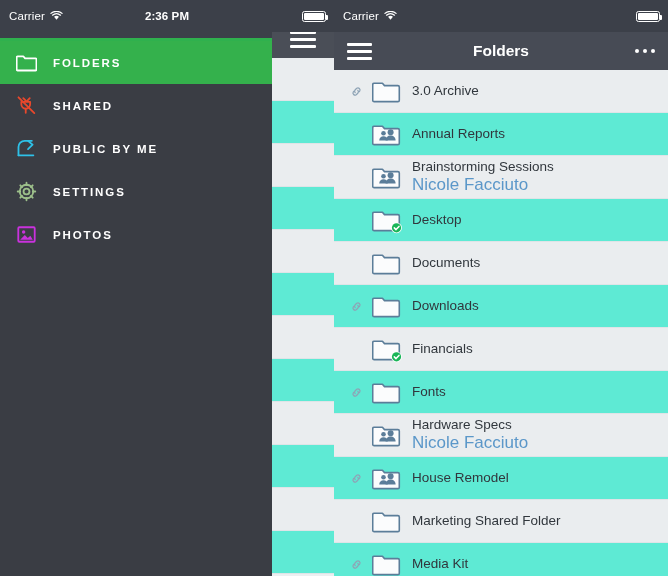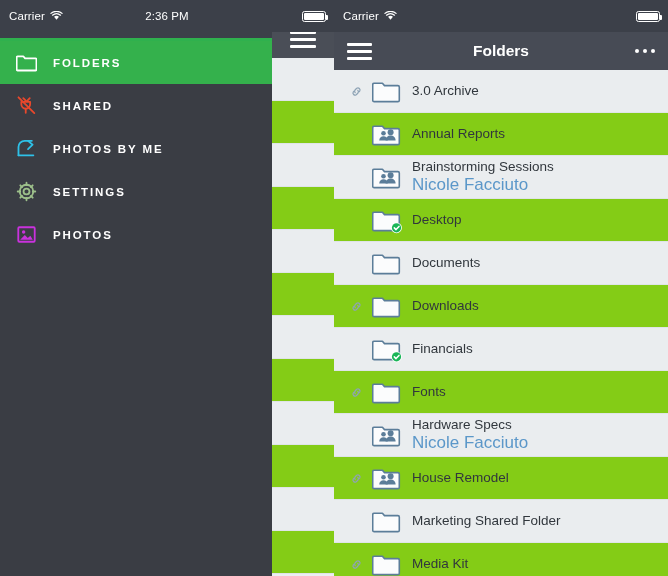--- a/index.html
+++ b/index.html
@@ -12,21 +12,21 @@
   .screens { display:flex; width:668px; height:576px; }
   .phone { width:334px; height:576px; position:relative; overflow:hidden; background:#eef1f3; }
 
   
   .statusbar {
     height:32px; background:#3c4049; color:#fff;
     display:flex; align-items:center; position:relative;
     font-size:11.5px; letter-spacing:.1px; flex:none; z-index:40;
   }
   .sb-left { display:flex; align-items:center; gap:5px; padding-left:9px; }
-  .sb-time { position:absolute; left:0; right:0; text-align:center; font-weight:normal; font-size:11.5px; }
+  .sb-time { position:absolute; left:0; right:0; text-align:center; font-weight:bold; font-size:11.5px; }
   .sb-right { margin-left:auto; padding-right:8px; display:flex; align-items:center; }
   .wifi { display:block; }
   .batt { width:24px; height:11px; border:1.3px solid #fff; border-radius:2.5px; position:relative; }
   .batt::after{ content:""; position:absolute; right:-3.4px; top:3px; width:2px; height:5px; background:#fff; border-radius:0 1px 1px 0; }
   .batt i { position:absolute; left:1px; top:1px; bottom:1px; width:20px; background:#fff; border-radius:1px; display:block; }
 
   
   .drawer {
     position:absolute; top:0; left:0; width:272px; height:576px;
     background:#3a3d44; z-index:30;
@@ -74,21 +74,21 @@
   }
   .nav-burger { width:25px; display:flex; flex-direction:column; gap:4px; position:relative; z-index:2; }
   .nav-burger span { display:block; height:3px; background:#fff; border-radius:1px; }
   .dots { margin-left:auto; display:flex; gap:3.5px; position:relative; z-index:2; }
   .dots i { width:4.5px; height:4.5px; border-radius:50%; background:#fff; display:block; }
 
   .rows { background:#eceff1; }
   .row {
     height:43px; display:flex; align-items:center;
     border-bottom:1px solid #dfe4e7; padding-left:16px;
-    position:relative; background:#84cc16;
+    position:relative; background:#5eead4;
   }
   .row:nth-child(odd){ background:#eaedef; }
   .linkcell { width:22px; flex:none; display:flex; align-items:center; justify-content:flex-start; }
   .foldercell { width:40px; flex:none; display:flex; align-items:center; }
   .rtext { display:flex; flex-direction:column; justify-content:center; line-height:1.15; }
   .rname { font-size:13.5px; color:#31373d; }
   .rsub { font-size:17px; color:#5b97c9; margin-top:1px; }
 
   
   .phone-left .rows .row { padding-left:16px; }
@@ -323,21 +323,21 @@
      <span class="mlabel">SHARED</span>
           </div>
           <div class="mitem">
             <span class="micon">
               <svg width="21" height="21" viewBox="0 0 22 22">
         <path d="M2.6 18.2V9.4a6.4 6.4 0 0 1 6.4-6.4h7.6" fill="none" stroke="#2ec1e8" stroke-width="1.9" stroke-linecap="round" stroke-linejoin="round"></path>
         <path d="M12.6 7.6L17.4 3 12.6 -1" fill="none" stroke="#2ec1e8" stroke-width="1.9" stroke-linecap="round" stroke-linejoin="round" transform="translate(0,4)"></path>
         <path d="M2.6 18.2h15.6" fill="none" stroke="#2ec1e8" stroke-width="1.9" stroke-linecap="round" stroke-linejoin="round"></path>
               </svg>
             </span>
-     <span class="mlabel">PHOTOS BY ME</span>
+     <span class="mlabel">PUBLIC BY ME</span>
           </div>
           <div class="mitem">
             <span class="micon">
               <svg width="21" height="21" viewBox="0 0 22 22">
         <circle cx="11" cy="11" r="3.1" fill="none" stroke="#9dc08b" stroke-width="1.9" stroke-linecap="round" stroke-linejoin="round"></circle>
         <path d="M11 1.8v2.6M11 17.6v2.6M1.8 11h2.6M17.6 11h2.6M4.5 4.5l1.9 1.9M15.6 15.6l1.9 1.9M17.5 4.5l-1.9 1.9M6.4 15.6l-1.9 1.9" fill="none" stroke="#9dc08b" stroke-width="1.9" stroke-linecap="round" stroke-linejoin="round"></path>
         <circle cx="11" cy="11" r="7.1" fill="none" stroke="#9dc08b" stroke-width="1.9" stroke-linecap="round" stroke-linejoin="round"></circle>
               </svg>
             </span>
      <span class="mlabel">SETTINGS</span>

